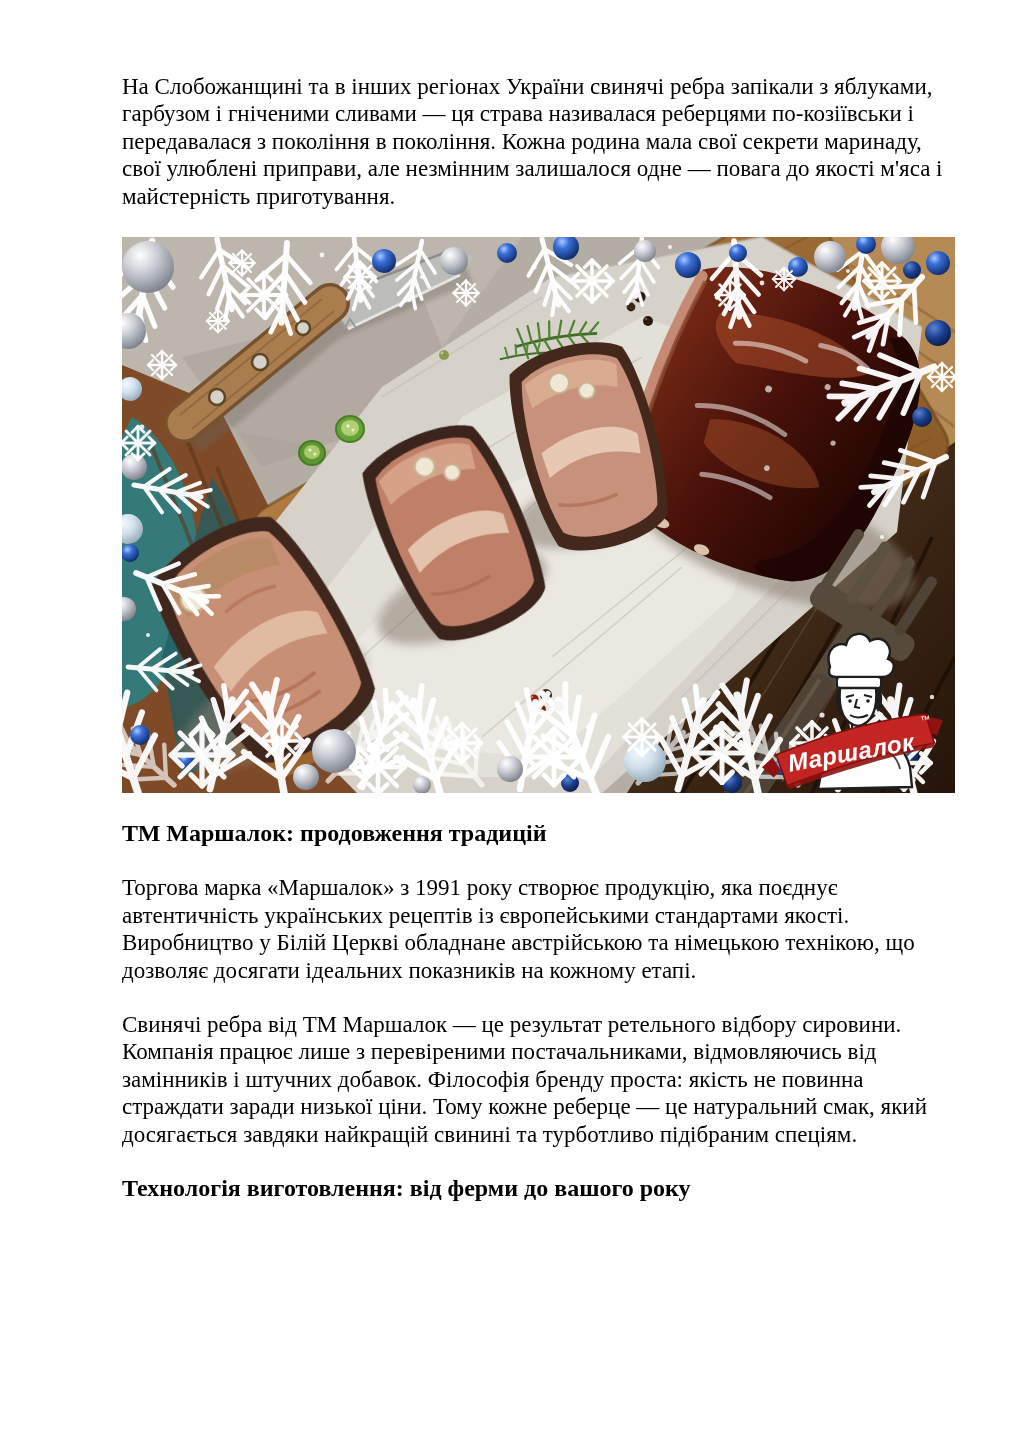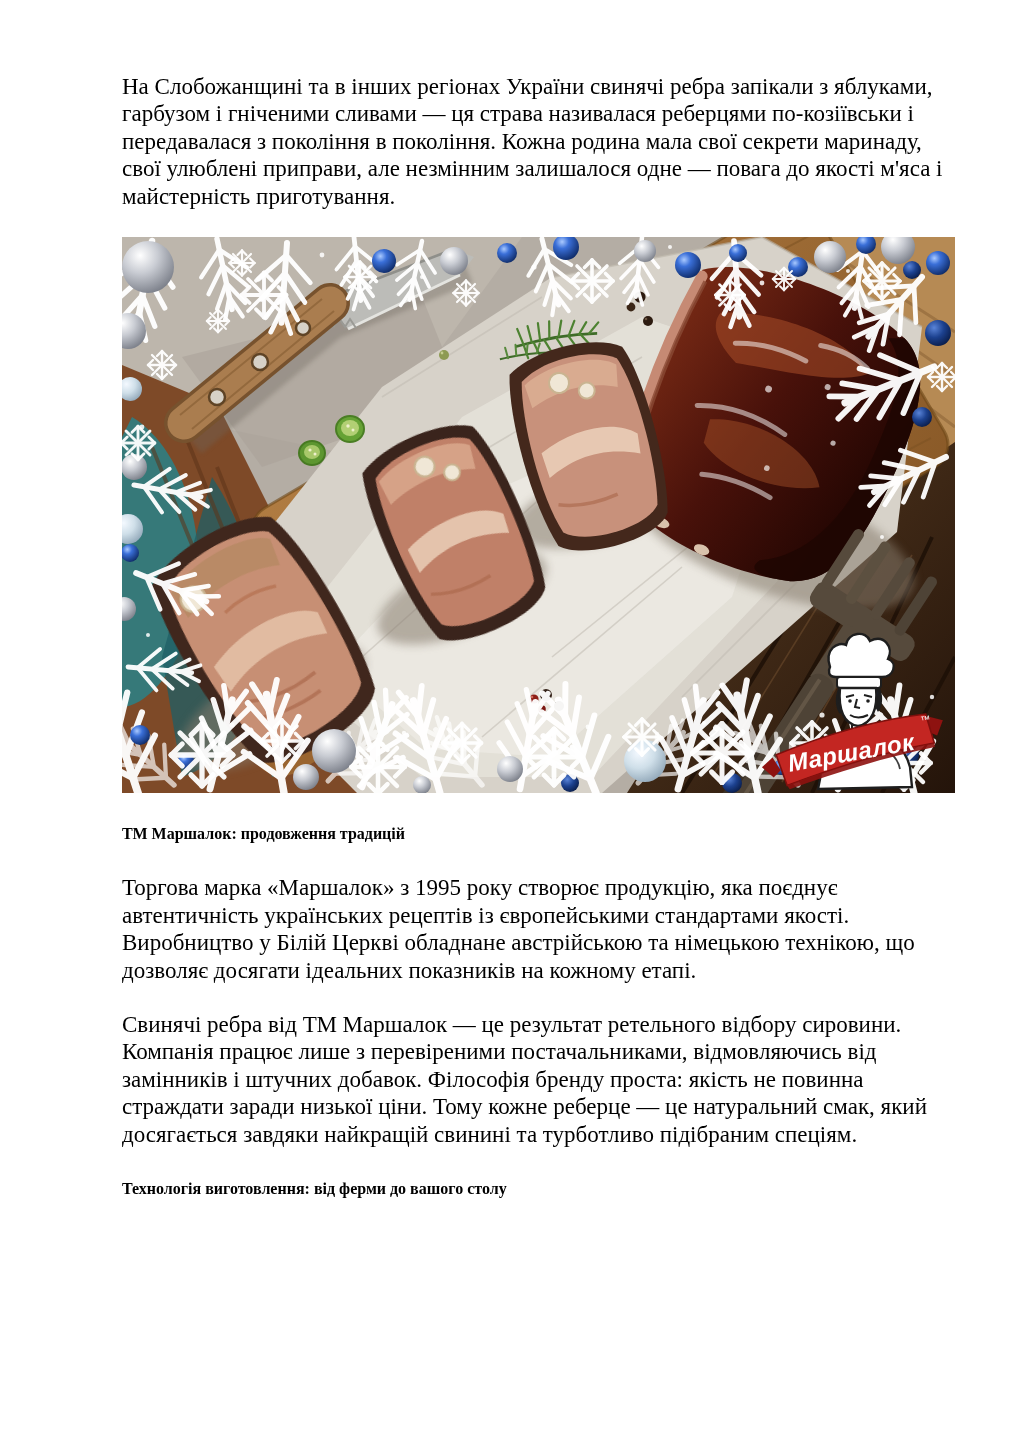--- a/index.html
+++ b/index.html
@@ -2,21 +2,21 @@
 <html lang="uk"><head>
 <meta charset="utf-8">
 <style>
   html,body{margin:0;padding:0;background:#ffffff;}
   body{width:1024px;height:1448px;overflow:hidden;color:#000;
        font-family:"Liberation Serif","DejaVu Serif",serif;}
   .page{box-sizing:border-box;width:1024px;height:1448px;
         padding:73px 88px 0 122px;}
   .page p,.page h2{width:838px;font-size:23px;line-height:27.4px;margin:27px 0;}
   .page p{font-weight:400;}
-  .page h2{font-weight:700;font-size:16px;}
+  .page h2{font-weight:700;font-size:24px;}
   .page p.first{margin-top:0;}
   figure.photo{width:833px;height:556px;margin:24px 0 26px 0;padding:0;
                overflow:hidden;position:relative;}
   figure.photo svg{display:block;}
 </style>
 </head>
 <body>
 
 <main class="page">
 
@@ -399,18 +399,18 @@
           <path d="M0,14 C50,2 105,-5 154,-3 L158,27 C108,28 54,36 6,46 Z" fill="#c32622" stroke="#7e0f0c" stroke-width="1.6"></path>
           <path d="M6,46 C54,36 108,28 158,27 L158,31 C108,33 56,41 8,50 Z" fill="#8e1210" opacity="0.9"></path>
           <text x="10" y="33" font-family="Liberation Sans, sans-serif" font-size="24" font-weight="700" font-style="italic" fill="#ffffff" letter-spacing="0.4" transform="rotate(-1)">Маршалок</text>
           <text x="148" y="6" font-family="Liberation Sans, sans-serif" font-size="10" fill="#ffffff">™</text>
         </g>
       </g>
     </svg>
   </figure>
 
   <h2>ТМ Маршалок: продовження традицій</h2>
-  <p>Торгова марка «Маршалок» з 1995 року створює продукцію, яка поєднує автентичність українських рецептів із європейськими стандартами якості. Виробництво у Білій Церкві обладнане австрійською та німецькою технікою, що дозволяє досягати ідеальних показників на кожному етапі.</p>
+  <p>Торгова марка «Маршалок» з 1991 року створює продукцію, яка поєднує автентичність українських рецептів із європейськими стандартами якості. Виробництво у Білій Церкві обладнане австрійською та німецькою технікою, що дозволяє досягати ідеальних показників на кожному етапі.</p>
   <p>Свинячі ребра від ТМ Маршалок — це результат ретельного відбору сировини. Компанія працює лише з перевіреними постачальниками, відмовляючись від замінників і штучних добавок. Філософія бренду проста: якість не повинна страждати заради низької ціни. Тому кожне реберце — це натуральний смак, який досягається завдяки найкращій свинині та турботливо підібраним спеціям.</p>
 
-  <h2>Технологія виготовлення: від ферми до вашого столу</h2>
+  <h2>Технологія виготовлення: від ферми до вашого року</h2>
 
 </main>
 
 </body></html>

